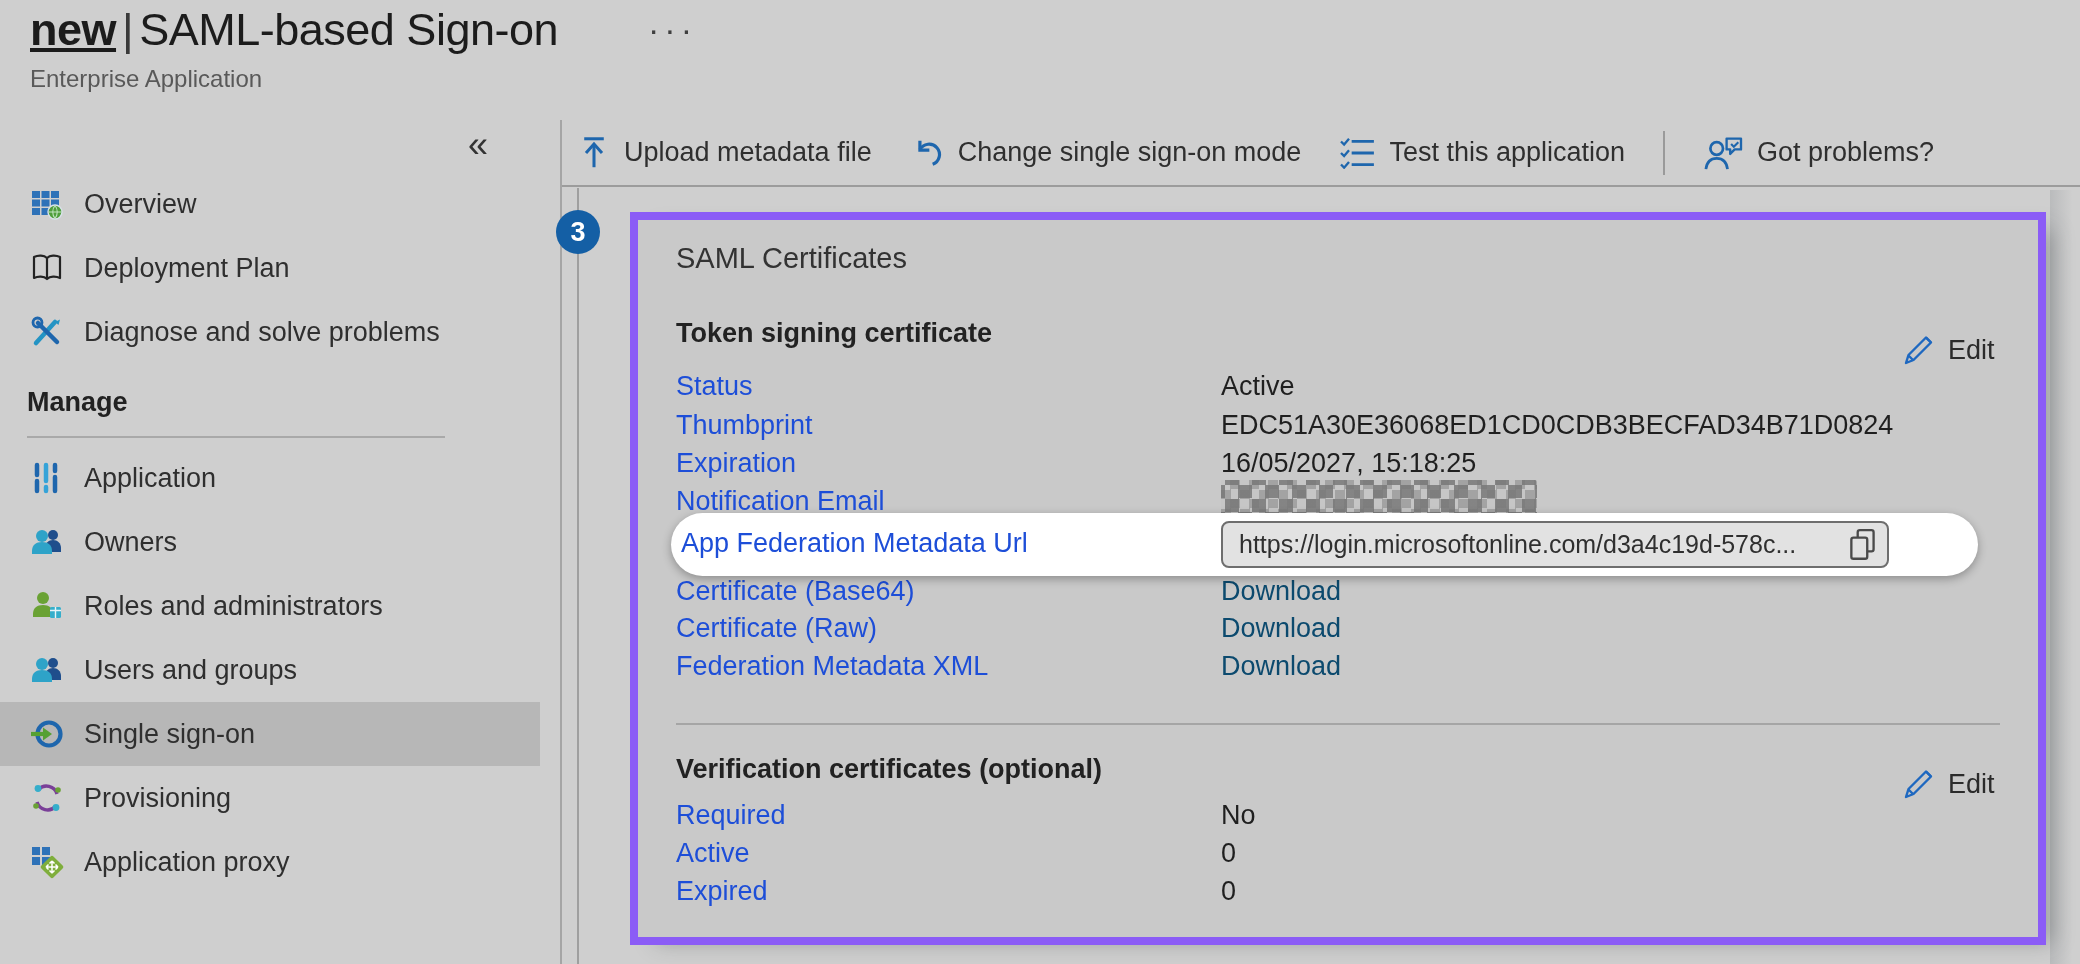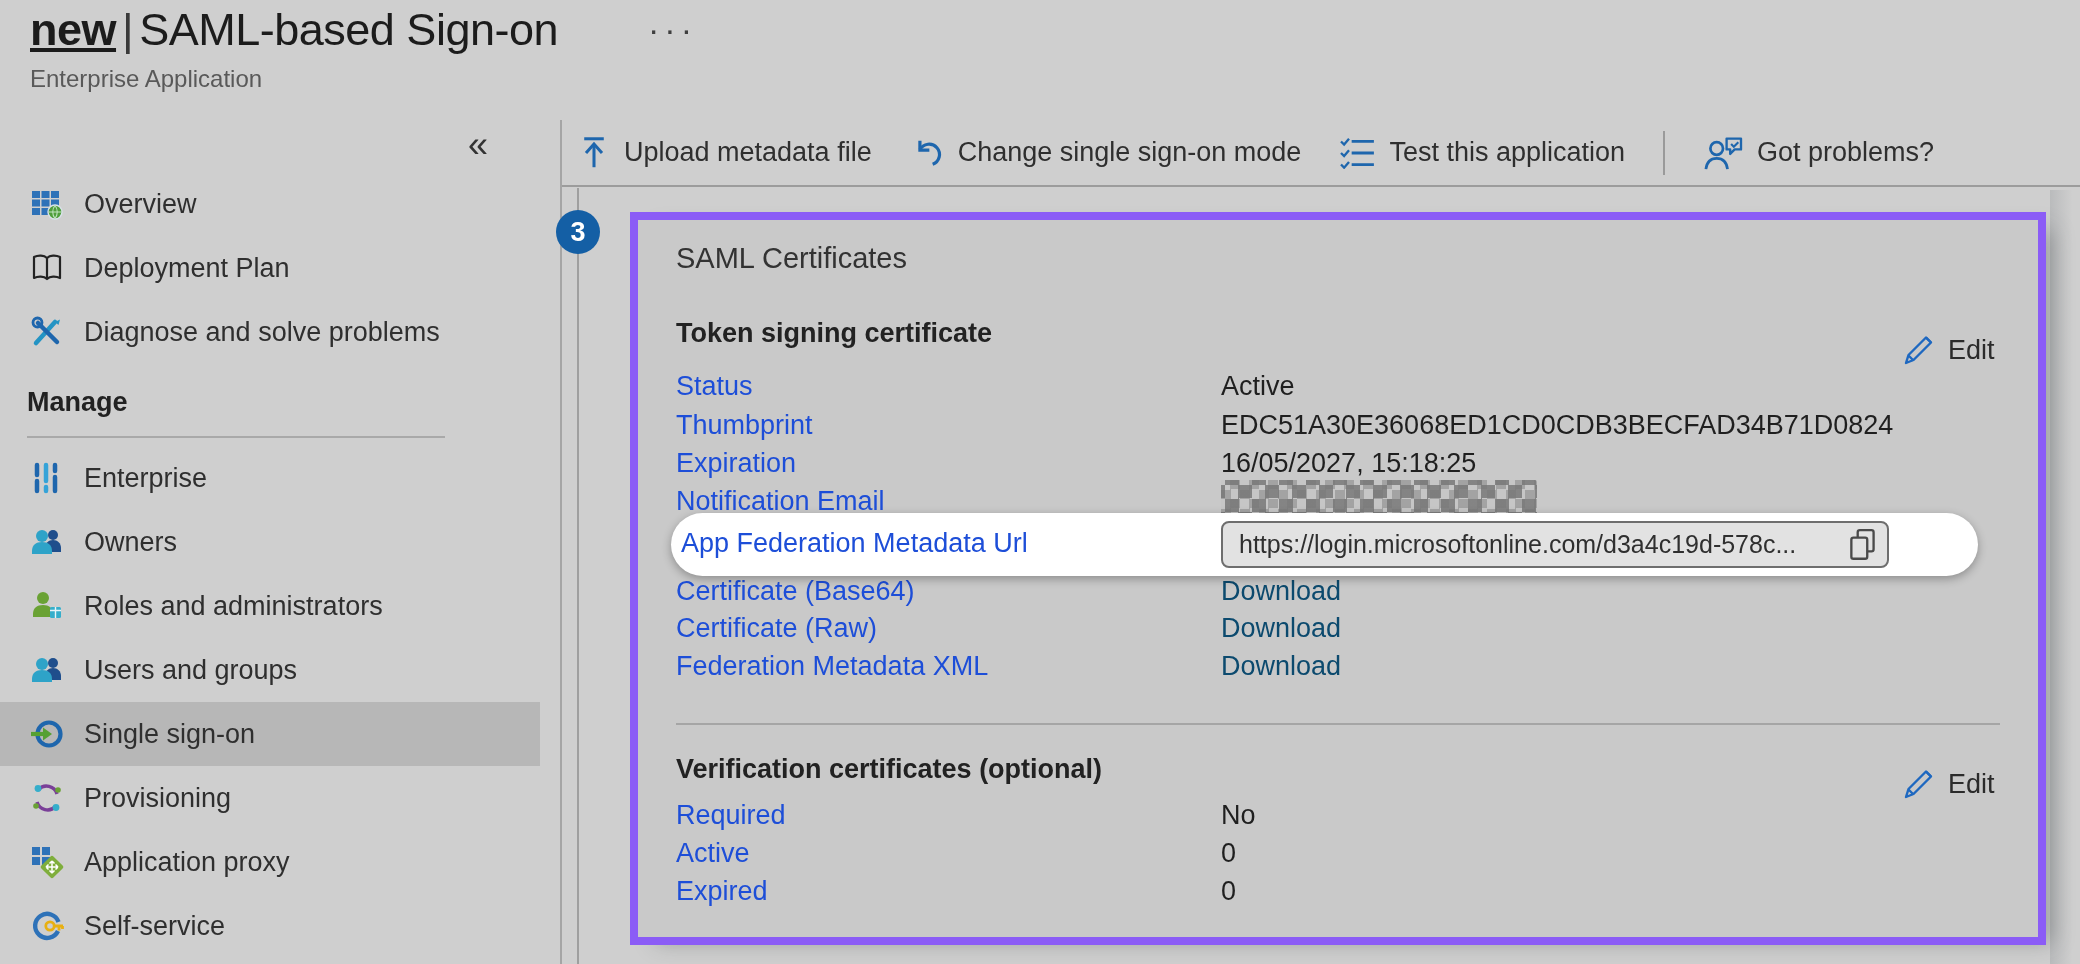--- a/index.html
+++ b/index.html
@@ -140,21 +140,21 @@
     <div class="manage-rule"></div>
 
     <div class="nav-item">
       <span class="ic">
         <svg viewBox="0 0 34 34" width="34" height="34" stroke-linecap="round">
             <path d="M7 4v10M7 20v10" stroke="#1e66ad" stroke-width="4.5"></path>
             <path d="M16 4v16M16 26v4" stroke="#35a3d8" stroke-width="4.5"></path>
             <path d="M25 4v6M25 16v14" stroke="#1e66ad" stroke-width="4.5"></path>
           </svg>
       </span>
-      <span>Enterprise</span>
+      <span>Application</span>
     </div>
 
     <div class="nav-item">
       <span class="ic">
         <svg viewBox="0 0 34 34" width="34" height="34">
             <circle cx="23" cy="10" r="5" fill="#1f4e8c"></circle>
             <path d="M15 23c0-5 3.5-8 8-8s8 3 8 8v4H15z" fill="#1f4e8c"></path>
             <circle cx="12" cy="11" r="6" fill="#2ea3c8"></circle>
             <path d="M2 26c0-6 4-9 10-9s10 3 10 9v3H2z" fill="#2ea3c8"></path>
           </svg>
@@ -222,30 +222,20 @@
             </g>
             <g transform="translate(22,22)">
               <rect x="-8.5" y="-8.5" width="17" height="17" rx="2" transform="rotate(45)" fill="#7fae3c"></rect>
               <path d="M-6 0h12M0 -6v12M-6 0l2.5-2.5M-6 0l2.5 2.5M6 0l-2.5-2.5M6 0l-2.5 2.5M0 -6l-2.5 2.5M0 -6l2.5 2.5M0 6l-2.5-2.5M0 6l2.5-2.5" stroke="#fff" stroke-width="1.5" fill="none"></path>
             </g>
           </svg>
       </span>
       <span>Application proxy</span>
     </div>
 
-    <div class="nav-item">
-      <span class="ic">
-        <svg viewBox="0 0 34 34" width="34" height="34">
-            <path d="M28 22a12 12 0 1 1 .5-9" fill="none" stroke="#2e72b8" stroke-width="4.4"></path>
-            <circle cx="20" cy="17" r="4.2" fill="none" stroke="#e8b012" stroke-width="2.8"></circle>
-            <path d="M24 17h9M29 17v4.5M32.5 17v3" stroke="#e8b012" stroke-width="2.8"></path>
-          </svg>
-      </span>
-      <span>Self-service</span>
-    </div>
 
   </div>
 </div>
 
 <div class="toolbar">
   <div class="tb-item">
     <span class="ic">
       <svg viewBox="0 0 36 40" width="32" height="36">
           <path d="M7 4h22" stroke="#1e66ad" stroke-width="3.4"></path>
           <path d="M18 36V12" stroke="#1e66ad" stroke-width="3.4"></path>

